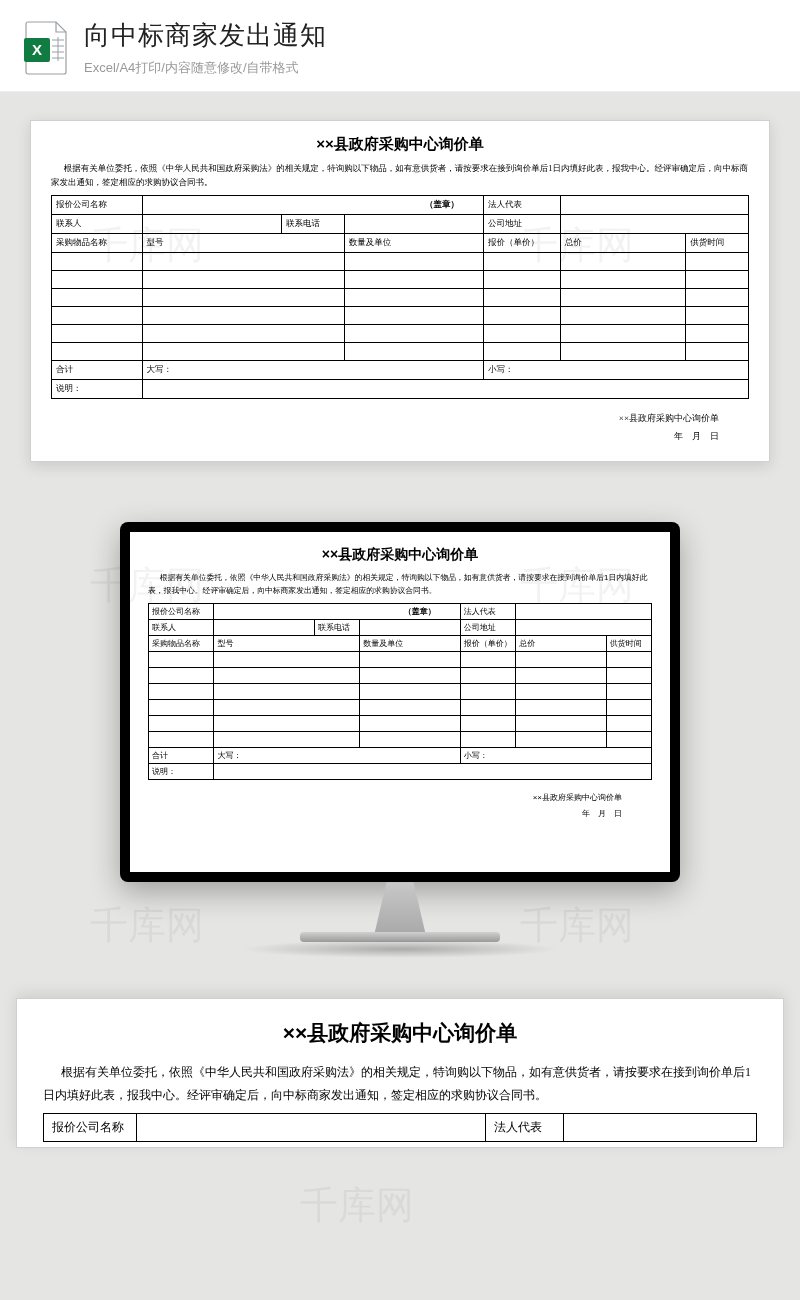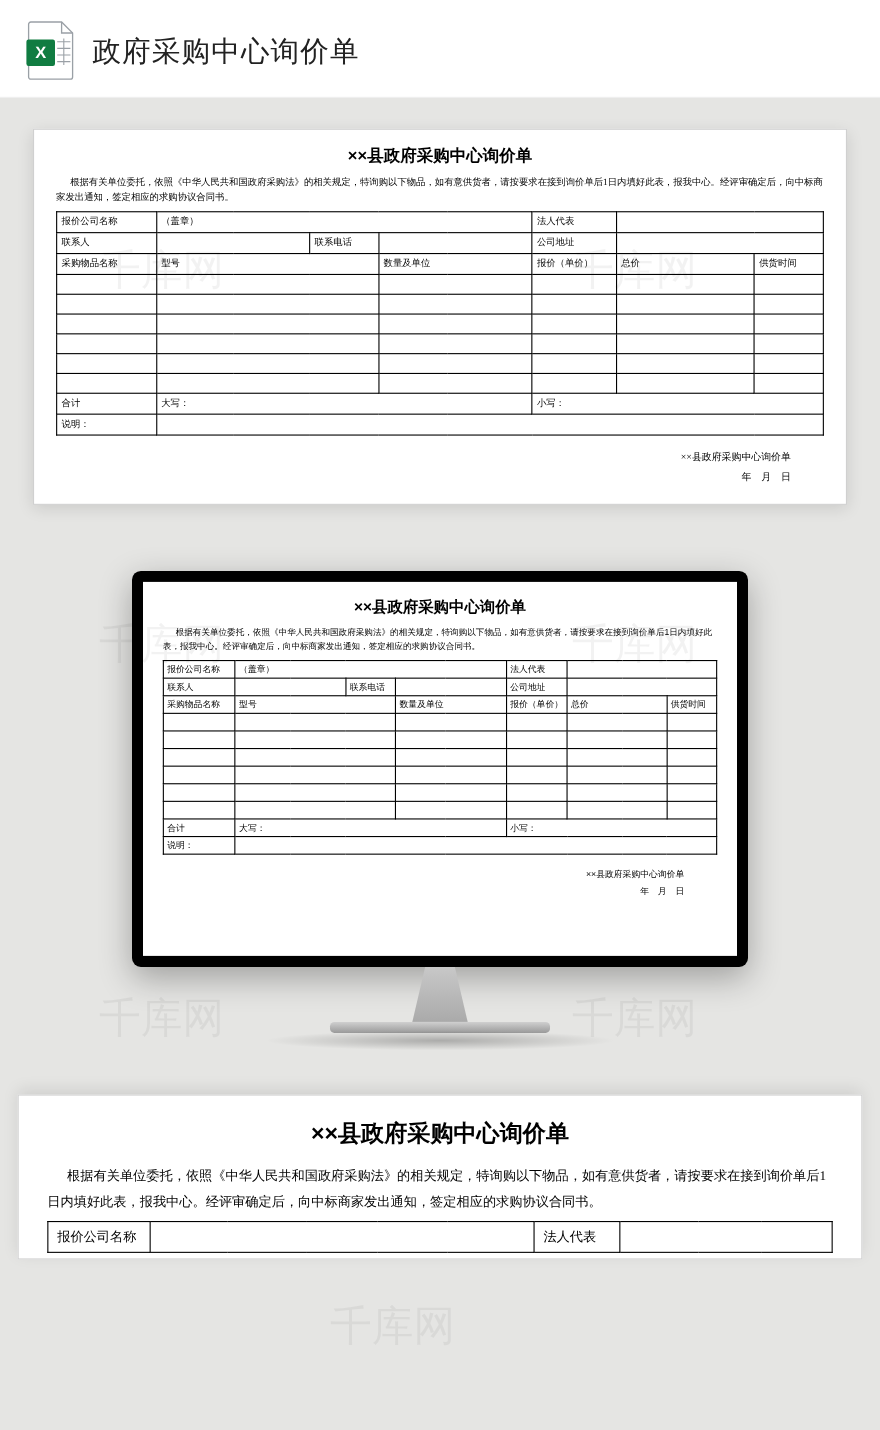--- a/index.html
+++ b/index.html
@@ -76,21 +76,21 @@
     table-layout: fixed;
   }
   table.form td {
     border: 1px solid #000;
     font-size: 8.5px;
     padding: 3px 4px;
     height: 18px;
     vertical-align: middle;
   }
   table.form td.lbl { text-align: left; }
-  .seal-cell { text-align: left; padding-right: 24px !important; }
+  .seal-cell { text-align: right; padding-right: 24px !important; font-weight: bold; }
   .tall { height: 28px; margin-top: 12px; }
   .footer-lines {
     text-align: right;
     font-size: 9px;
     margin-top: 10px;
     line-height: 2;
     padding-right: 30px;
   }
 
   .monitor-wrap {
@@ -174,21 +174,22 @@
       <g stroke="#9aa0a6" stroke-width="1">
         <line x1="30" y1="20" x2="42" y2="20"></line>
           <line x1="30" y1="26" x2="42" y2="26"></line>
         <line x1="30" y1="32" x2="42" y2="32"></line>
           <line x1="30" y1="38" x2="42" y2="38"></line>
         <line x1="36" y1="17" x2="36" y2="41"></line>
       </g>
     </svg>
   </div>
   <div class="header-text">
-    <h1>政府采购中心询价单</h1>
+    <h1>向中标商家发出通知</h1>
+    <p>Excel/A4打印/内容随意修改/自带格式</p>
   </div>
 </div>
 
 <div class="preview-wrap">
   <div class="doc">
     <div class="doc-title">××县政府采购中心询价单</div>
     <div class="doc-desc">根据有关单位委托，依照《中华人民共和国政府采购法》的相关规定，特询购以下物品，如有意供货者，请按要求在接到询价单后1日内填好此表，报我中心。经评审确定后，向中标商家发出通知，签定相应的求购协议合同书。</div>
     <table class="form">
       <colgroup>
         <col style="width:13%">

